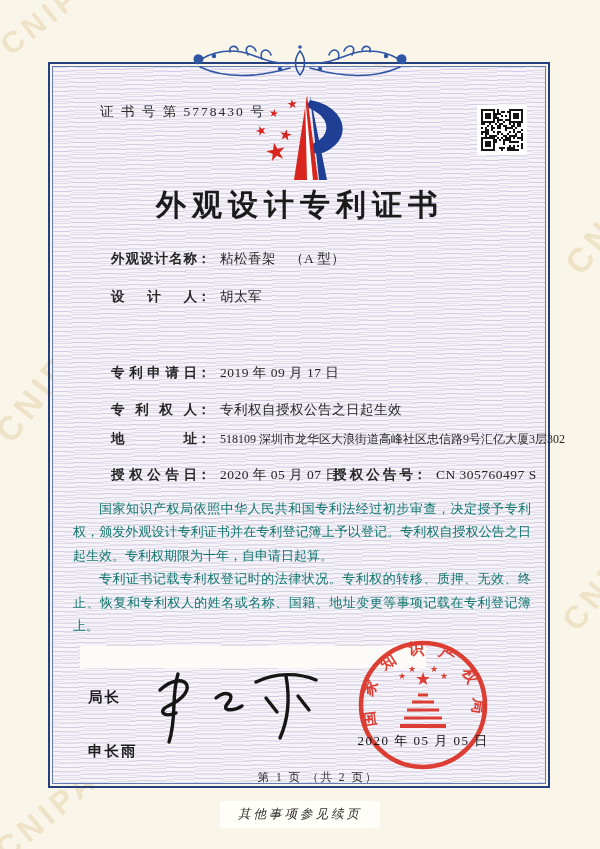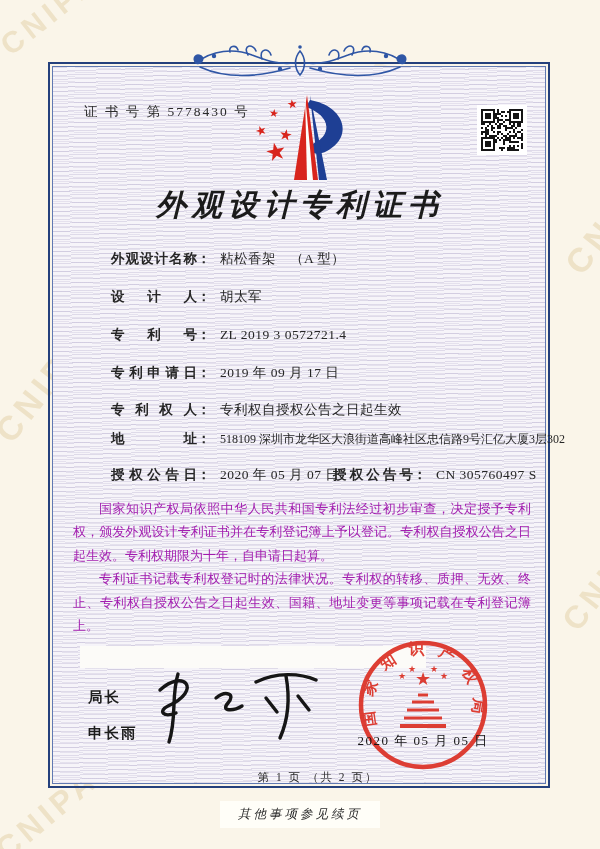--- a/index.html
+++ b/index.html
@@ -22,49 +22,49 @@
   }
   .frame-inner {
     position:absolute; left:2px; top:2px; right:2px; bottom:2px;
     border:1px solid #6079b2;
     background:
       repeating-linear-gradient(178deg, rgba(168,158,196,.30) 0 1px, rgba(255,255,255,0) 1px 4px),
       repeating-linear-gradient(182.5deg, rgba(168,158,196,.22) 0 1px, rgba(255,255,255,0) 1px 5px),
       #f6f4f9;
   }
   .ornament { position:absolute; left:190px; top:42px; width:220px; height:44px; }
-  .cert-no { position:absolute; left:84px; top:103px; font-size:13.5px; letter-spacing:2px; color:#2a2a2a; }
+  .cert-no { position:absolute; left:100px; top:103px; font-size:13.5px; letter-spacing:2px; color:#2a2a2a; }
   .logo { position:absolute; left:247px; top:92px; width:110px; height:90px; }
   .qr { position:absolute; left:477px; top:105px; width:50px; height:50px; background:#fff; padding:4px; }
   .qr-grid { display:grid; grid-template-columns:repeat(21,2px); grid-auto-rows:2px; }
   .qr-grid i.on { background:#141414; }
   .title {
     position:absolute; left:0; top:185px; width:100%; text-align:center;
-    font-size:30px; font-weight:bold; letter-spacing:6px; color:#1b1b1b;font-style:italic;
+    font-size:30px; font-weight:bold; letter-spacing:6px; color:#1b1b1b;
   }
   .row { position:absolute; left:86px; width:440px; font-size:13.5px; color:#262626; white-space:nowrap; }
   .flabel {
     display:inline-block; width:86px; text-align:justify; text-align-last:justify;
     font-weight:600; vertical-align:bottom;margin-left:25px;
   }
   .flabel.w2 { width:80px; }
   .colon { font-weight:600; }
   .fvalue { margin-left:6px; letter-spacing:.5px; }
   .fvalue.small { font-size:12px; letter-spacing:0; }
   .grp2 { position:absolute; left:222px; top:0; }
   .body-text {
     position:absolute; left:73px; top:497px; width:458px;
-    font-size:13px; line-height:1.8; text-align:justify; color:#a21caf;
+    font-size:13px; line-height:1.8; text-align:justify; color:#0f766e;
   }
   .body-text p { text-indent:2em; }
   .blank-strip { position:absolute; left:80px; top:646px; width:346px; height:22px; background:#fcfbf8; }
   .comm { position:absolute; left:88px; font-family:"Liberation Sans","DejaVu Sans",sans-serif;
           font-weight:bold; font-size:14.5px; color:#1d1d1d; letter-spacing:2px; }
   .comm-title { top:688px; }
-  .comm-name  { top:724px;text-align:right; }
+  .comm-name  { top:742px;text-align:right; }
   .sig { position:absolute; left:148px; top:666px; width:172px; height:82px; }
   .seal { position:absolute; left:344px; top:629px; width:158px; height:158px; }
   .page-info { position:absolute; left:0; top:770px; width:100%; text-align:center;
                font-size:11.5px; letter-spacing:2px; color:#2b2b2b;padding-left:36px; }
   .footer-note {
     position:absolute; left:50%; top:801px; transform:translateX(-50%);
     background:#fffef8; padding:5px 18px; font-size:12.5px; letter-spacing:3px;
     color:#2b2b2b; font-style:italic;font-family:Liberation Mono, monospace;
   }
   .lstar { position:absolute; color:#d8251d; line-height:1;
@@ -567,24 +567,20 @@
   <div class="title">外观设计专利证书</div>
 
   <div class="row" style="top:250px">
     <span class="flabel">外观设计名称</span><span class="colon">：</span>
     <span class="fvalue">粘松香架　（A 型）</span>
   </div>
   <div class="row" style="top:288px">
     <span class="flabel">设计人</span><span class="colon">：</span>
     <span class="fvalue">胡太军</span>
   </div>
-  <div class="row" style="top:326px">
-    <span class="flabel">专利号</span><span class="colon">：</span>
-    <span class="fvalue">ZL 2019 3 0572721.4</span>
-  </div>
   <div class="row" style="top:364px">
     <span class="flabel">专利申请日</span><span class="colon">：</span>
     <span class="fvalue">2019 年 09 月 17 日</span>
   </div>
   <div class="row" style="top:401px">
     <span class="flabel">专利权人</span><span class="colon">：</span>
     <span class="fvalue">专利权自授权公告之日起生效</span>
   </div>
   <div class="row" style="top:430px">
     <span class="flabel">地址</span><span class="colon">：</span>
@@ -594,21 +590,21 @@
     <span class="flabel">授权公告日</span><span class="colon">：</span>
     <span class="fvalue">2020 年 05 月 07 日</span>
     <span class="grp2">
       <span class="flabel w2">授权公告号</span><span class="colon">：</span>
       <span class="fvalue">CN 305760497 S</span>
     </span>
   </div>
 
   <div class="body-text">
     <p>国家知识产权局依照中华人民共和国专利法经过初步审查，决定授予专利权，颁发外观设计专利证书并在专利登记簿上予以登记。专利权自授权公告之日起生效。专利权期限为十年，自申请日起算。</p>
-    <p>专利证书记载专利权登记时的法律状况。专利权的转移、质押、无效、终止、专利权自授权公告之日起生效、国籍、地址变更等事项记载在专利登记簿上。</p>
+    <p>专利证书记载专利权登记时的法律状况。专利权的转移、质押、无效、终止、恢复和专利权人的姓名或名称、国籍、地址变更等事项记载在专利登记簿上。</p>
   </div>
 
   <div class="blank-strip"></div>
 
   <div class="comm comm-title">局长</div>
   <div class="comm comm-name">申长雨</div>
 
   <svg class="sig" viewBox="0 0 172 82">
     <g stroke="#161616" stroke-width="3.4" fill="none" stroke-linecap="round">
       <path d="M30,8 C23,30 29,52 21,76"></path>

